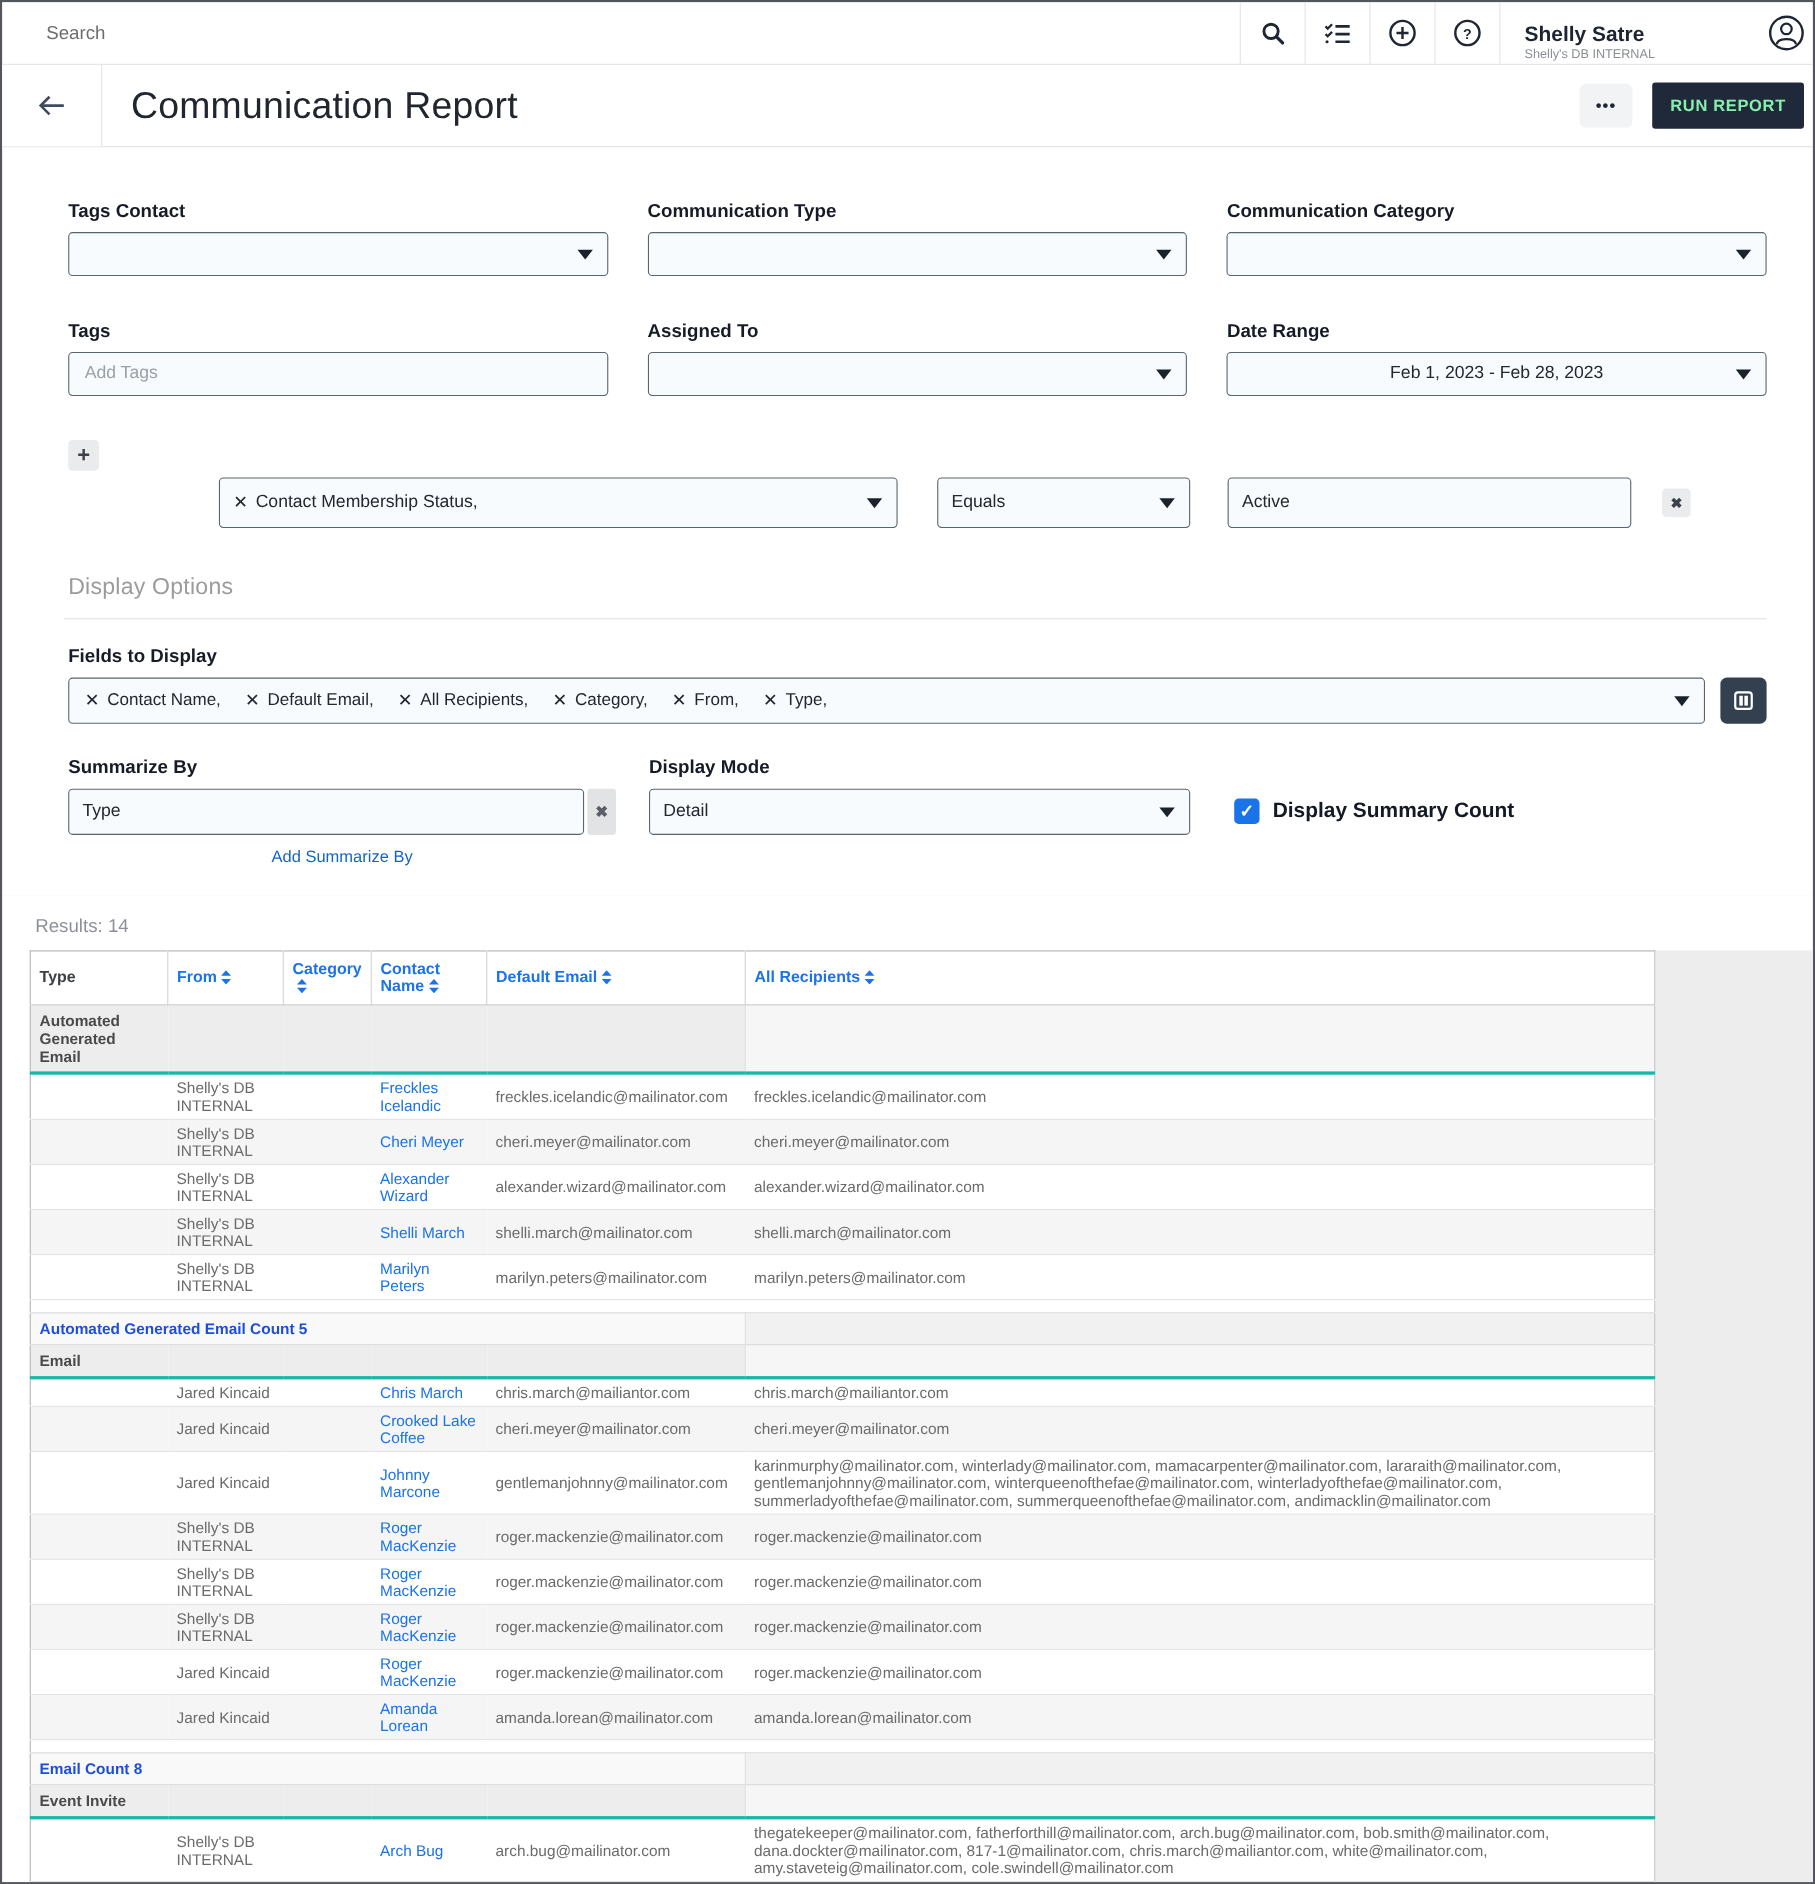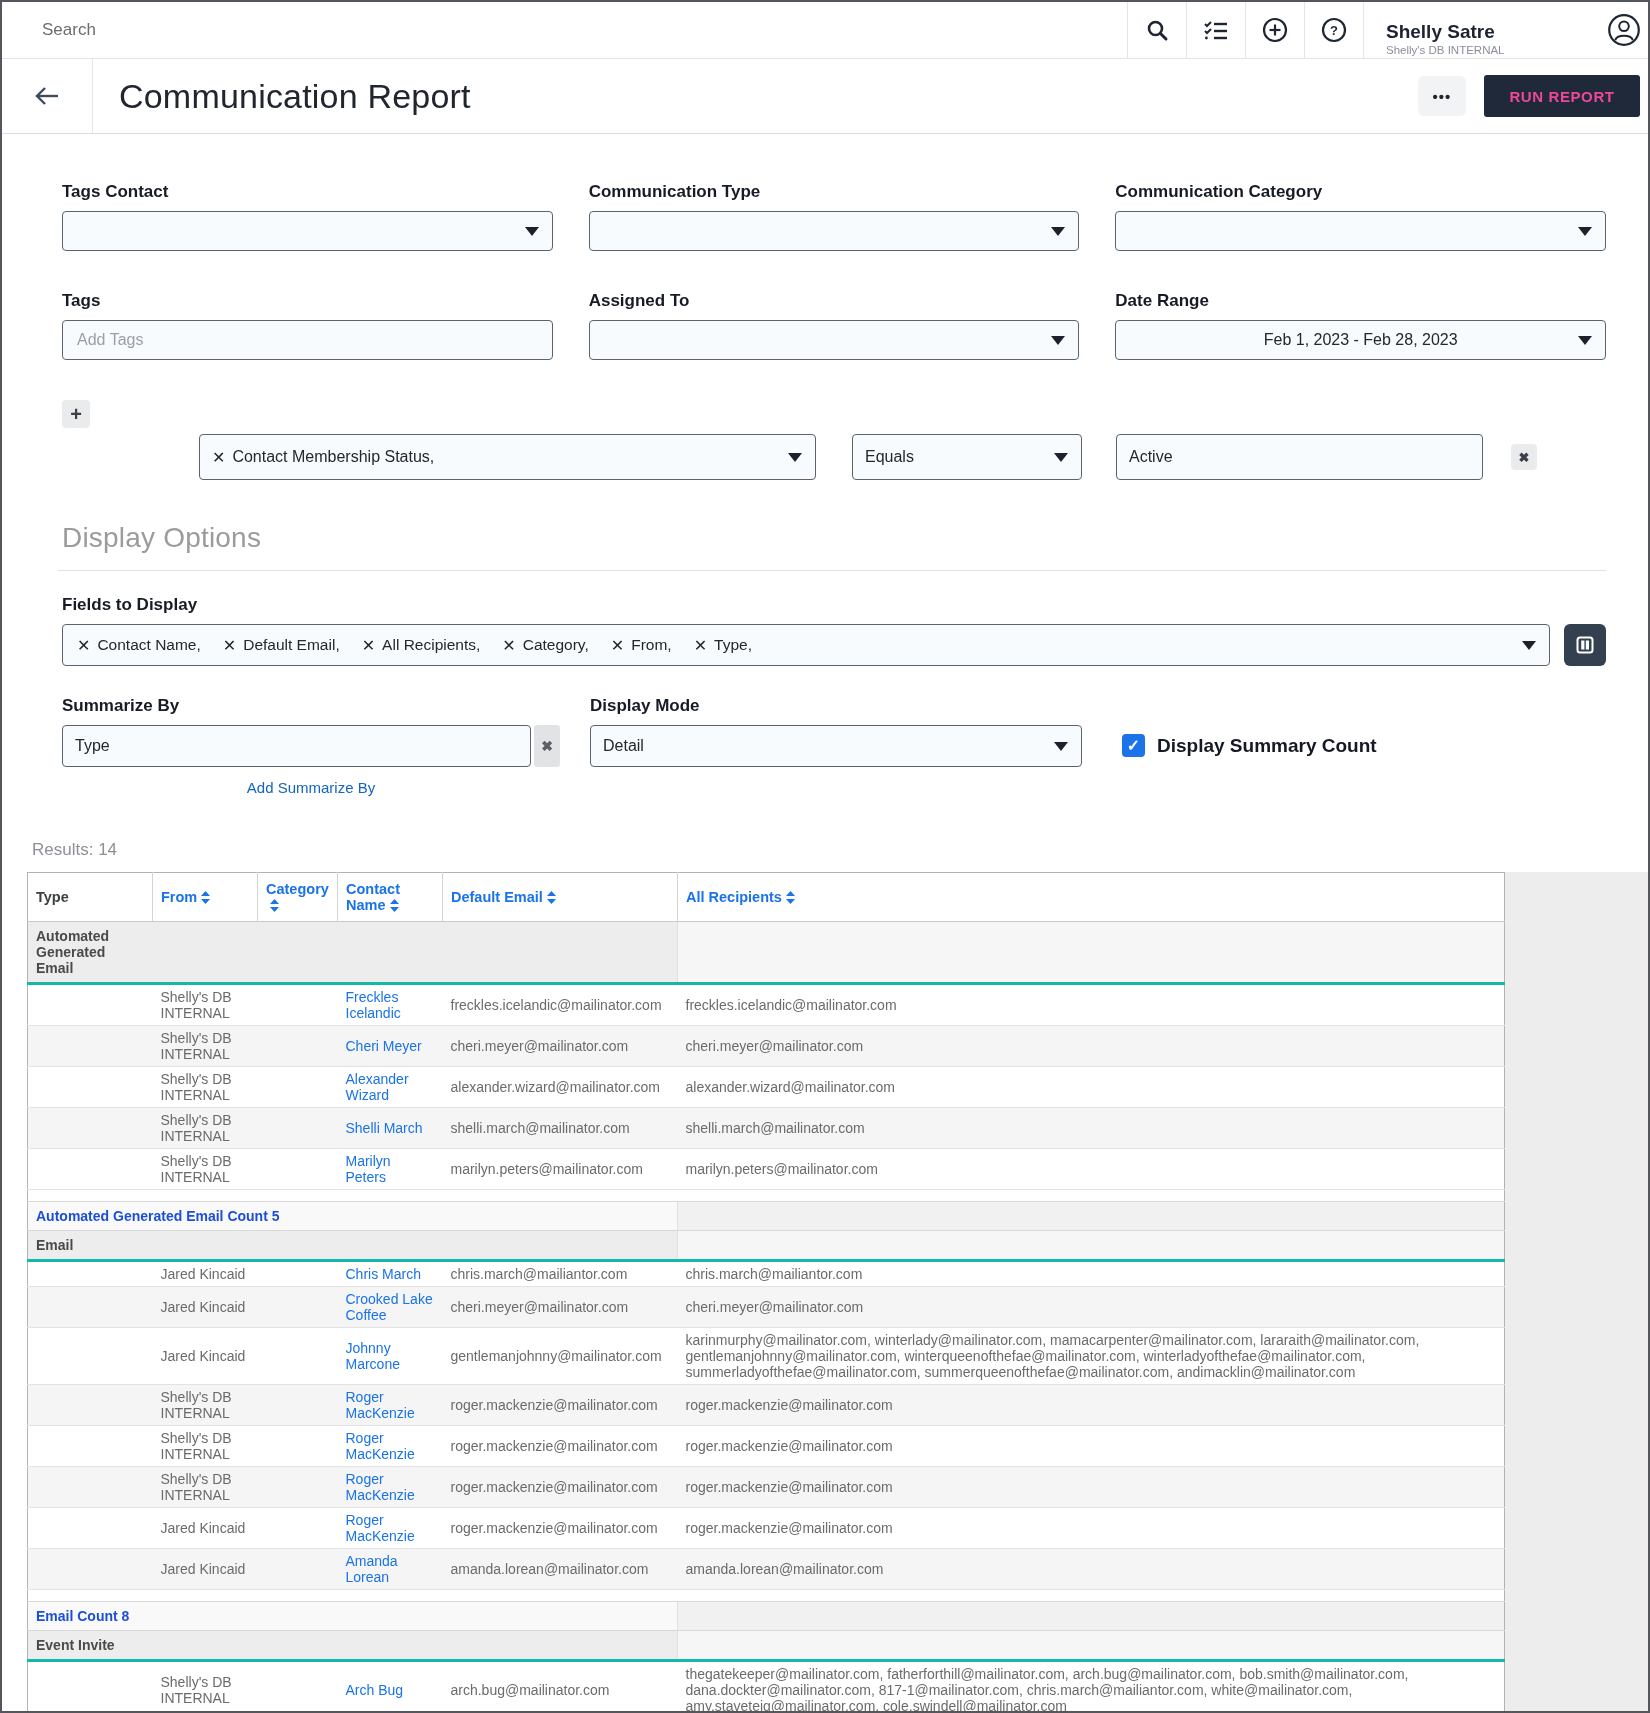--- a/index.html
+++ b/index.html
@@ -17,21 +17,21 @@
   .user-name{font-size:19px;font-weight:700;color:#1c2431;line-height:22px;}
   .user-org{font-size:11.5px;color:#8a8f96;line-height:14px;}
   .avatar-wrap{width:48px;display:flex;align-items:center;justify-content:flex-start;overflow:hidden;}
 
   
   .pagehead{height:74px;background:#fff;border-bottom:1px solid #dcdcdc;display:flex;align-items:center;}
   .back-btn{width:90px;height:100%;display:flex;align-items:center;justify-content:center;border-right:1px solid #e4e4e4;cursor:pointer;background:#fff;}
   .page-title{font-size:34px;color:#20252e;margin-left:26px;letter-spacing:.2px;}
   .head-spacer{flex:1;}
   .more-btn{width:48px;height:40px;background:#f1f3f5;border-radius:6px;display:flex;align-items:center;justify-content:center;margin-right:18px;cursor:pointer;color:#1f2633;font-weight:700;font-size:15px;letter-spacing:1px;}
-  .run-btn{width:156px;height:42px;background:#20293a;color:#ec4899;font-weight:700;font-size:15px;letter-spacing:.6px;display:flex;align-items:center;justify-content:center;border-radius:3px;margin-right:8px;cursor:pointer;}
+  .run-btn{width:138px;height:42px;background:#20293a;color:#86efac;font-weight:700;font-size:15px;letter-spacing:.6px;display:flex;align-items:center;justify-content:center;border-radius:3px;margin-right:8px;cursor:pointer;}
 
   
   .form-area{background:#fff;padding:48px 42px 26px 60px;}
   .frow{display:flex;gap:36px;margin-bottom:40px;}
   .fcol{width:492px;}
   .flabel{font-size:17px;font-weight:700;color:#161b26;margin-bottom:9px;}
   .sel,.inp{position:relative;background:#f8fbfd;border:1px solid #59646e;border-radius:4px;height:40px;display:flex;align-items:center;padding:0 36px 0 12px;font-size:16px;color:#23272e;box-sizing:border-box;}
   .inp{padding-right:12px;}
   .inp input{border:none;outline:none;background:transparent;width:100%;font-size:16px;color:#23272e;font-family:"Liberation Sans",sans-serif;}
   .inp input::placeholder{color:#9aa0a8;}
@@ -40,21 +40,21 @@
 
   .addl-label{font-size:17px;font-weight:700;color:#161b26;margin-bottom:8px;}
   .plus-btn{width:28px;height:28px;background:#e9ebed;border-radius:4px;display:flex;align-items:center;justify-content:center;font-size:20px;font-weight:700;color:#3c4149;cursor:pointer;margin-bottom:6px;}
   .filter-row{display:flex;align-items:center;margin-left:137px;margin-top:4px;}
   .crit-field{width:617px;height:46px;}
   .crit-op{width:230px;height:46px;margin-left:36px;}
   .crit-val{width:367px;height:46px;margin-left:34px;padding-right:12px;}
   .chip-x{font-size:16px;color:#21262e;margin-right:7px;cursor:pointer;font-weight:400;}
   .xsq-btn{width:26px;height:26px;background:#e9ebed;border-radius:4px;display:flex;align-items:center;justify-content:center;font-size:13px;font-weight:700;color:#3c4149;cursor:pointer;margin-left:28px;}
 
-  .disp-heading{font-size:28px;color:#9b9b9b;margin-top:42px;letter-spacing:.2px;}
+  .disp-heading{font-size:21px;color:#9b9b9b;margin-top:42px;letter-spacing:.2px;}
   .hr{border:none;border-top:1px solid #dde1e7;margin:16px 0 24px -4px;}
   .chips-row{display:flex;align-items:center;gap:14px;}
   .chips-field{flex:1;height:42px;position:relative;display:flex;align-items:center;gap:22px;padding:0 40px 0 14px;}
   .chip{display:flex;align-items:center;font-size:15.5px;color:#23272e;white-space:nowrap;}
   .col-btn{width:42px;height:42px;background:#33404f;border-radius:6px;display:flex;align-items:center;justify-content:center;cursor:pointer;}
 
   .sum-row{display:flex;align-items:flex-start;margin-top:30px;}
   .sum-col{width:498px;}
   .sum-group{display:flex;align-items:stretch;}
   .sum-input{flex:1;height:42px;}

